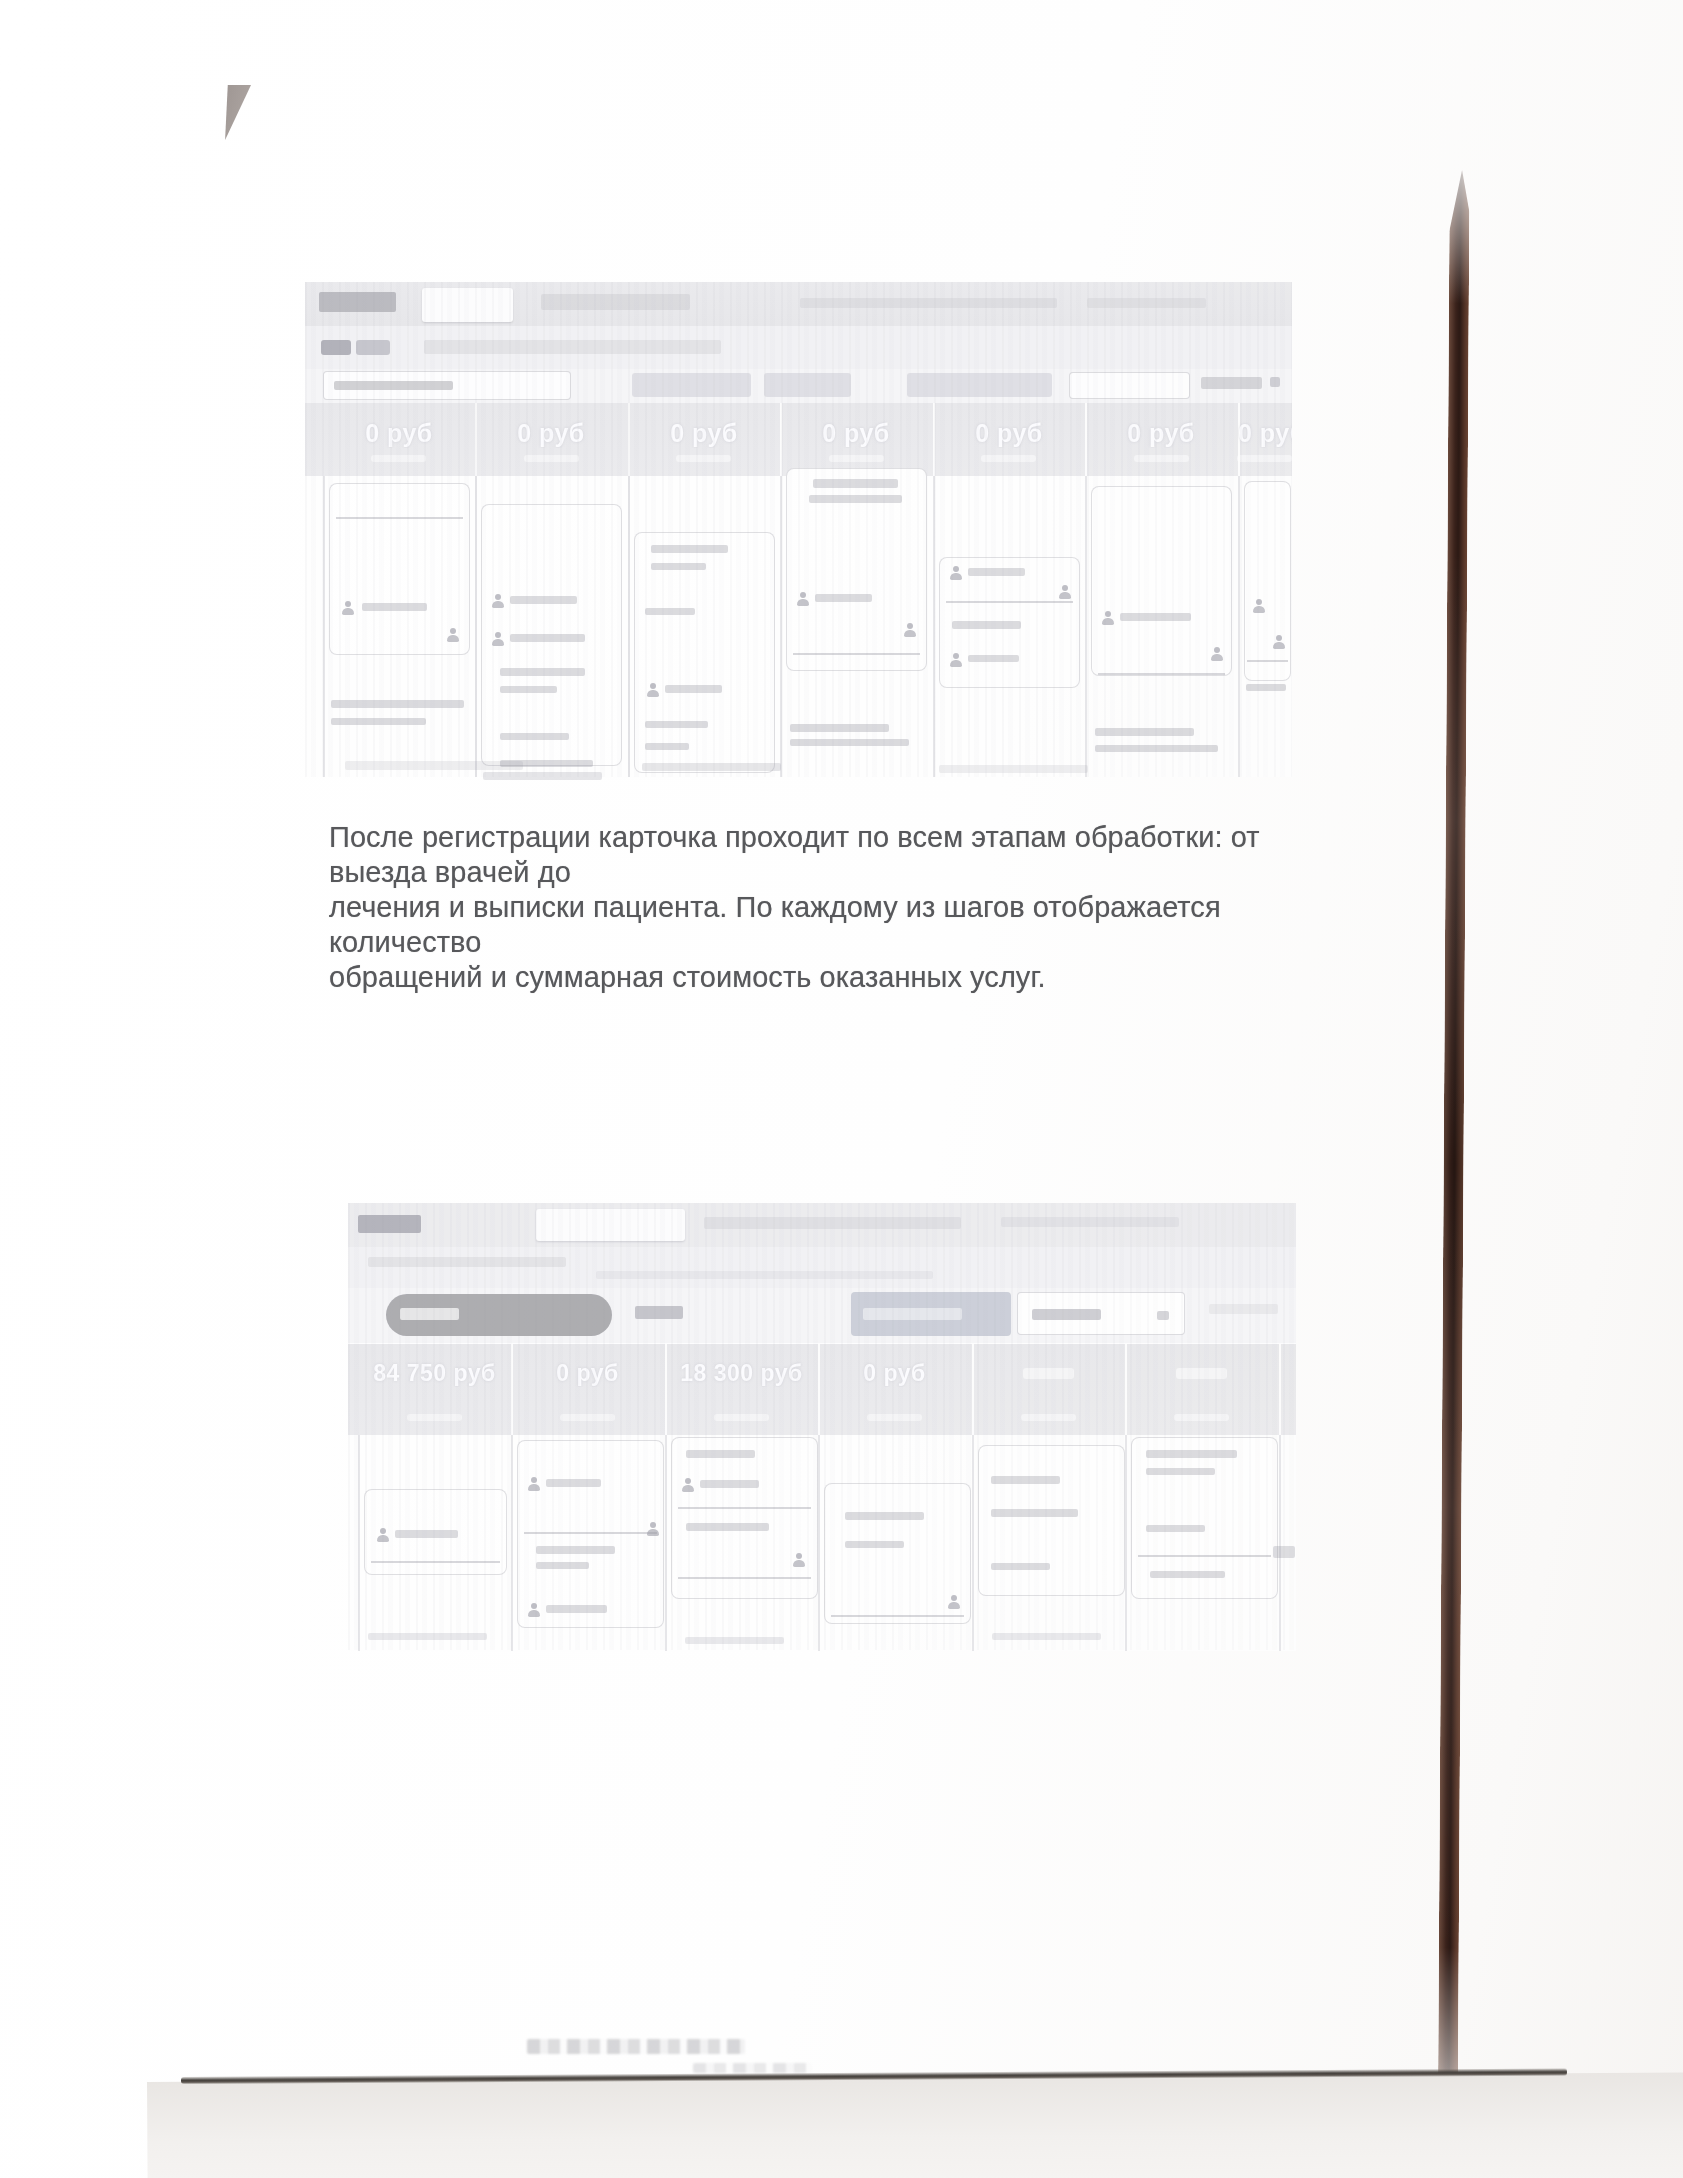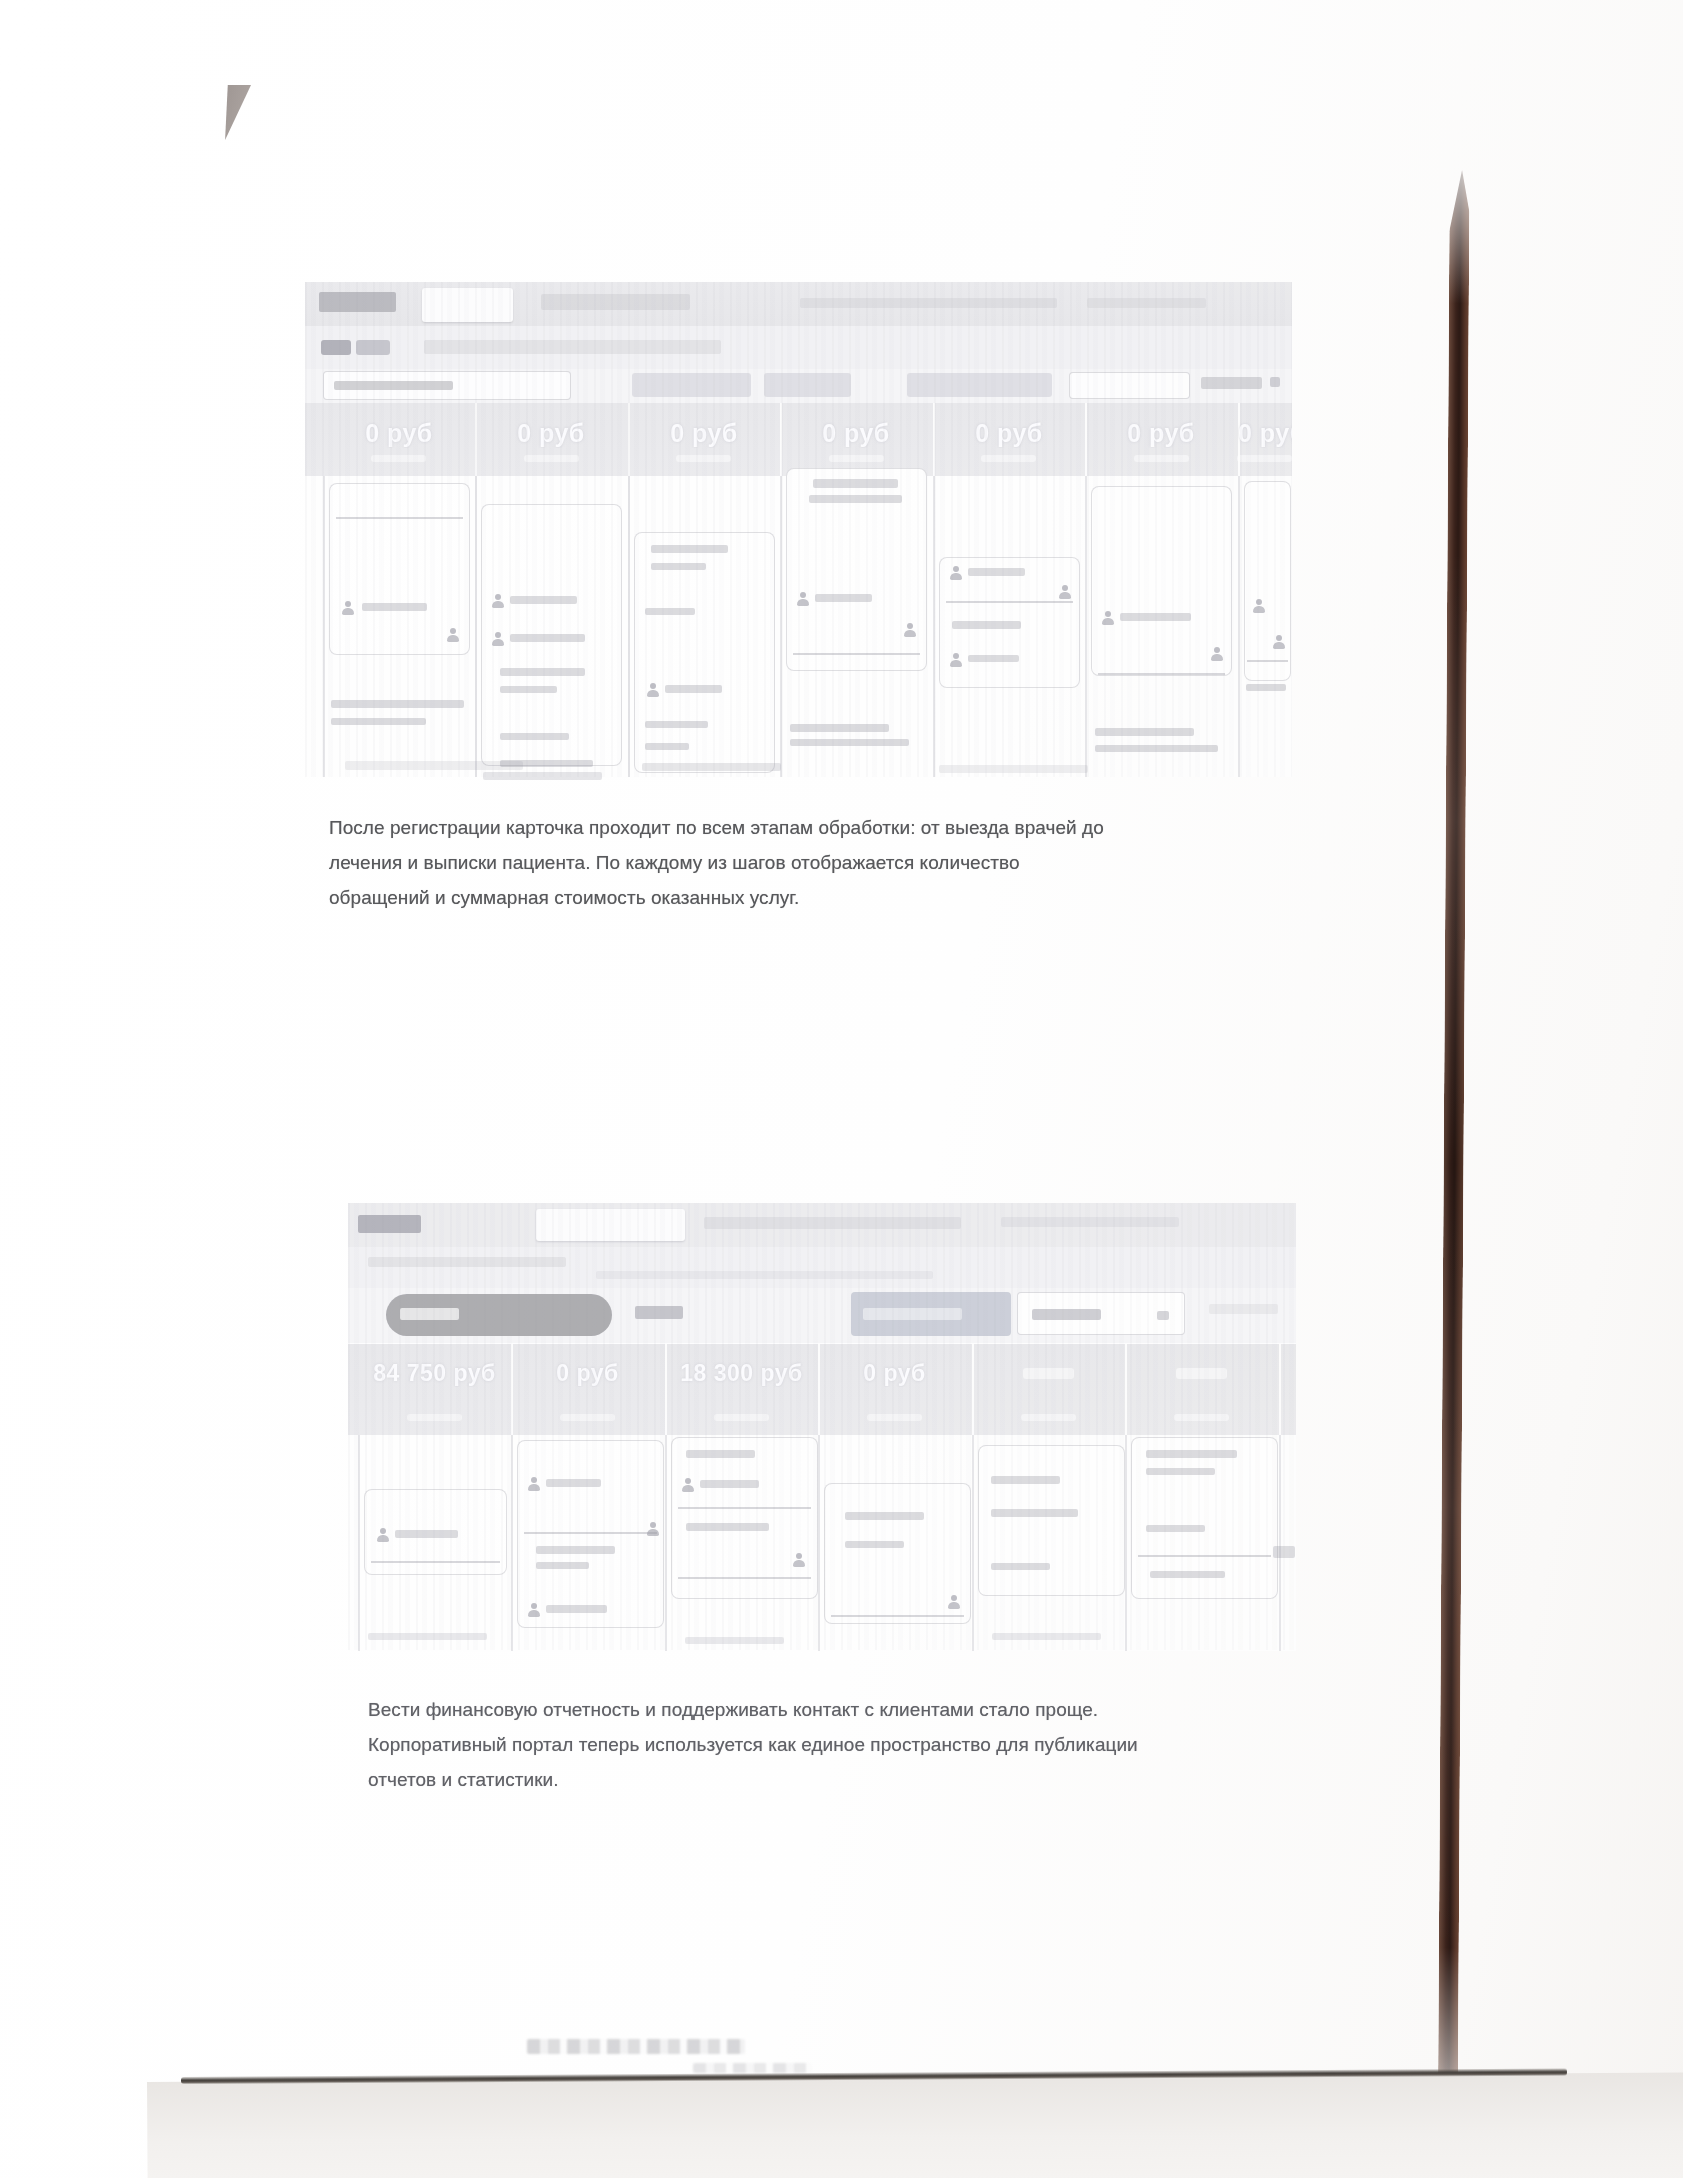--- a/index.html
+++ b/index.html
@@ -37,21 +37,21 @@
     transform:rotate(-.35deg);transform-origin:left center;
     filter:blur(0.4px);
   }
   .footer-smudge{
     position:absolute;border-radius:2px;filter:blur(1.3px);opacity:.55;
     background:repeating-linear-gradient(90deg,rgba(110,110,118,.5) 0 13px,rgba(165,165,172,.25) 13px 21px,rgba(120,120,128,.45) 21px 33px,rgba(200,200,205,.1) 33px 40px);
   }
   
   .para{
     position:absolute;white-space:pre-line;
-    font-size:19px;line-height:35px;letter-spacing:0.05px;
+    font-size:29px;line-height:35px;letter-spacing:0.05px;
     color:#57585b;text-shadow:0 0 0.7px rgba(87,88,91,.55);
   }
   .para.lighter{color:#606167;}
   
   .shot{position:absolute;background:#fdfdfe;border-radius:3px;opacity:.94;}
   .shot::after{
     content:"";position:absolute;inset:0;pointer-events:none;
     background:repeating-linear-gradient(90deg,rgba(140,140,152,.05) 0 2px,rgba(255,255,255,0) 2px 6px,rgba(165,165,178,.035) 6px 11px,rgba(255,255,255,0) 11px 17px);
   }
   .sh-row{position:absolute;left:0;width:100%;}
@@ -314,18 +314,15 @@
           <div class="kb-line" style="top: 117px;"></div>
           <div class="kb-bar" style="left: 18px; top: 133px; width: 75px; height: 7px;"></div>
         </div>
         <div class="kb-bar" style="left: 20px; top: 198px; width: 119px; height: 7px; opacity: 0.6;"></div>
         <div class="kb-bar" style="left: 337px; top: 202px; width: 99px; height: 7px; opacity: 0.6;"></div>
         <div class="kb-bar" style="left: 644px; top: 198px; width: 109px; height: 7px; opacity: 0.6;"></div>
         <div class="kb-bar" style="left: 925px; top: 111px; width: 22px; height: 12px; opacity: 0.9;"></div>
       </div>
   </section>
 
-  <p class="para lighter" style="left:368px;top:1673px;width:980px;">Вести финансовую отчетность и поддерживать контакт с клиентами стало проще.
-Корпоративный портал теперь используется как единое пространство для публикации
-отчетов и статистики.</p>
 
 </div>
 
 
 </body></html>

